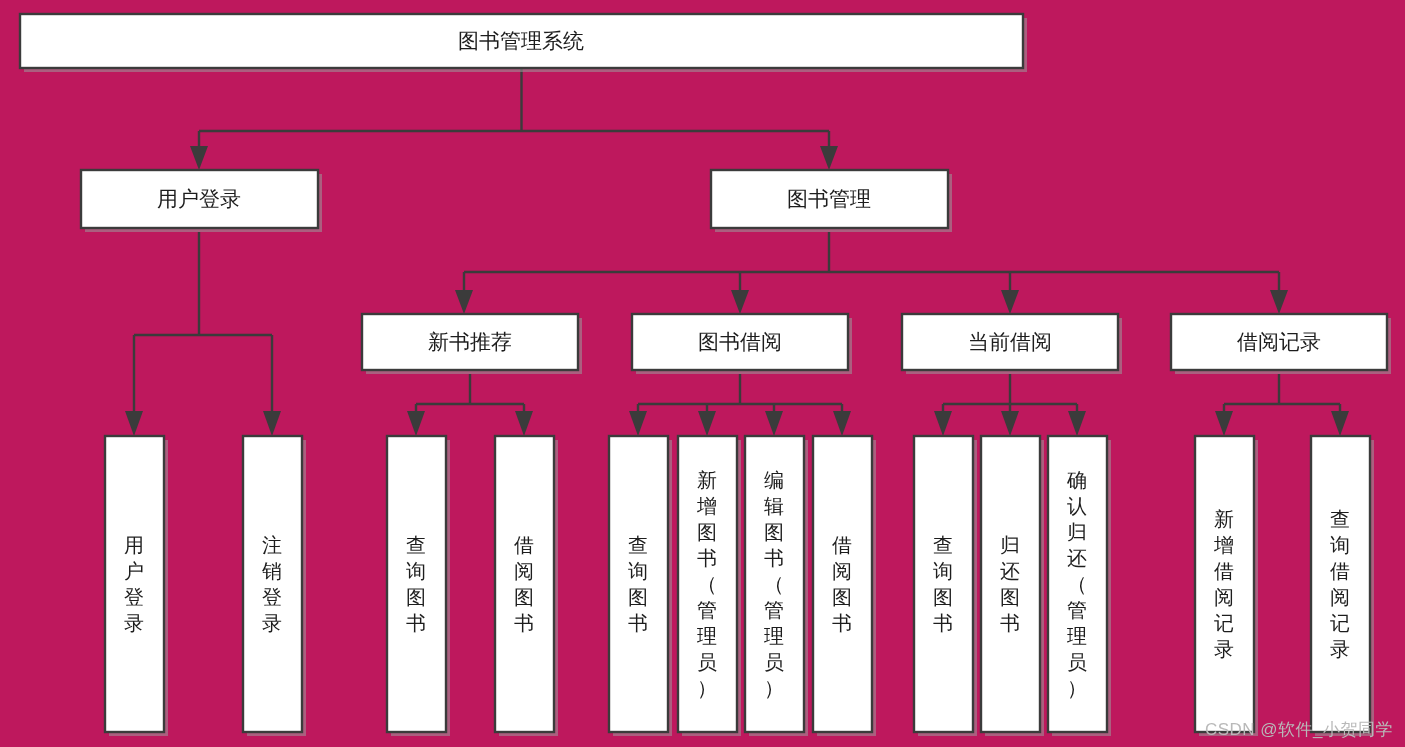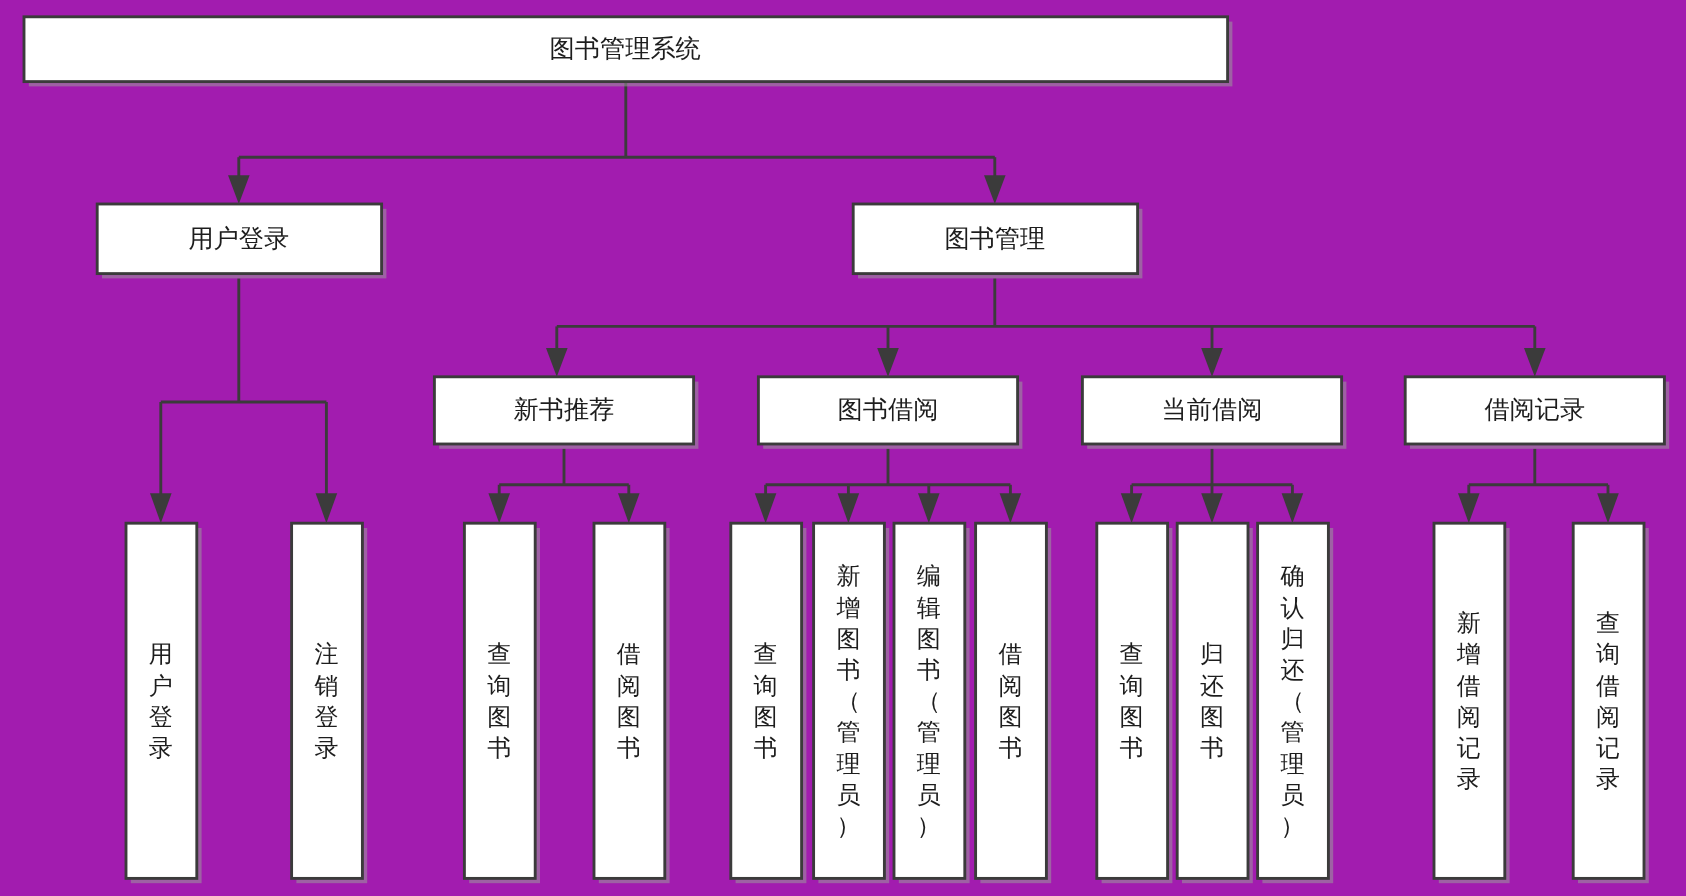--- a/index.html
+++ b/index.html
@@ -10,21 +10,21 @@
   body {
     width: 1405px;
     height: 747px;
     font-family: "Liberation Sans", "DejaVu Sans", sans-serif;
     overflow: hidden;
   }
   #diagram-root {
     position: relative;
     width: 1405px;
     height: 747px;
-    background: #a21caf;
+    background: #be185d;
   }
   svg.flow {
     position: absolute;
     top: 0;
     left: 0;
     width: 1405px;
     height: 747px;
   }
   .node-rect {
     fill: #ffffff;
@@ -256,13 +256,14 @@
     </g>
 
     <g>
       <rect class="node-shadow" x="1315" y="440" width="59" height="296"></rect>
       <rect class="node-rect" x="1311" y="436" width="59" height="296"></rect>
       <text class="node-label-vert" x="1340" y="526"><tspan x="1340" dy="0" y="526">查</tspan><tspan x="1340" dy="26">询</tspan><tspan x="1340" dy="26">借</tspan><tspan x="1340" dy="26">阅</tspan><tspan x="1340" dy="26">记</tspan><tspan x="1340" dy="26">录</tspan></text>
     </g>
 
   </svg>
 
+  <div class="watermark">CSDN @软件_小贺同学</div>
 </div>
 
 </body></html>

